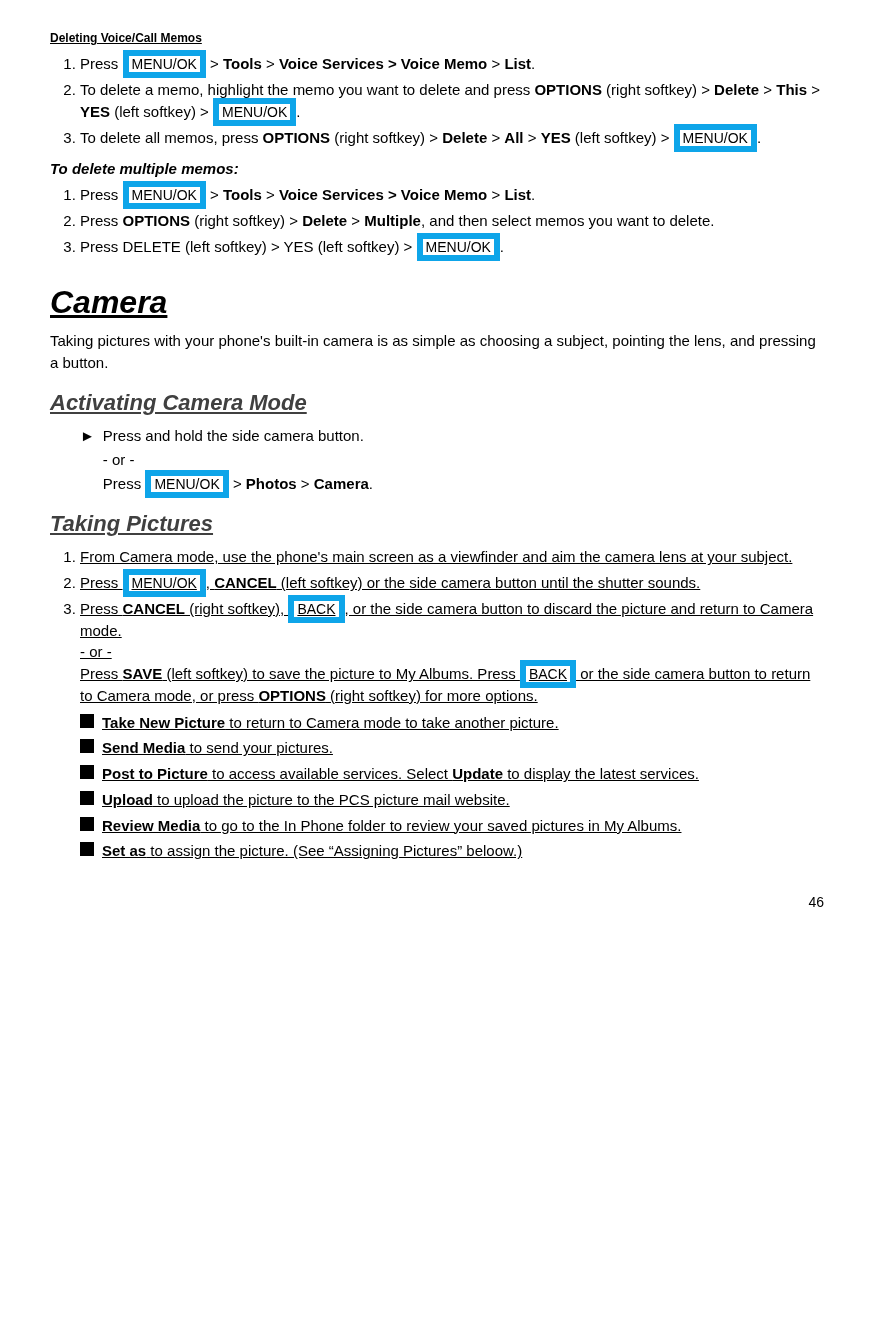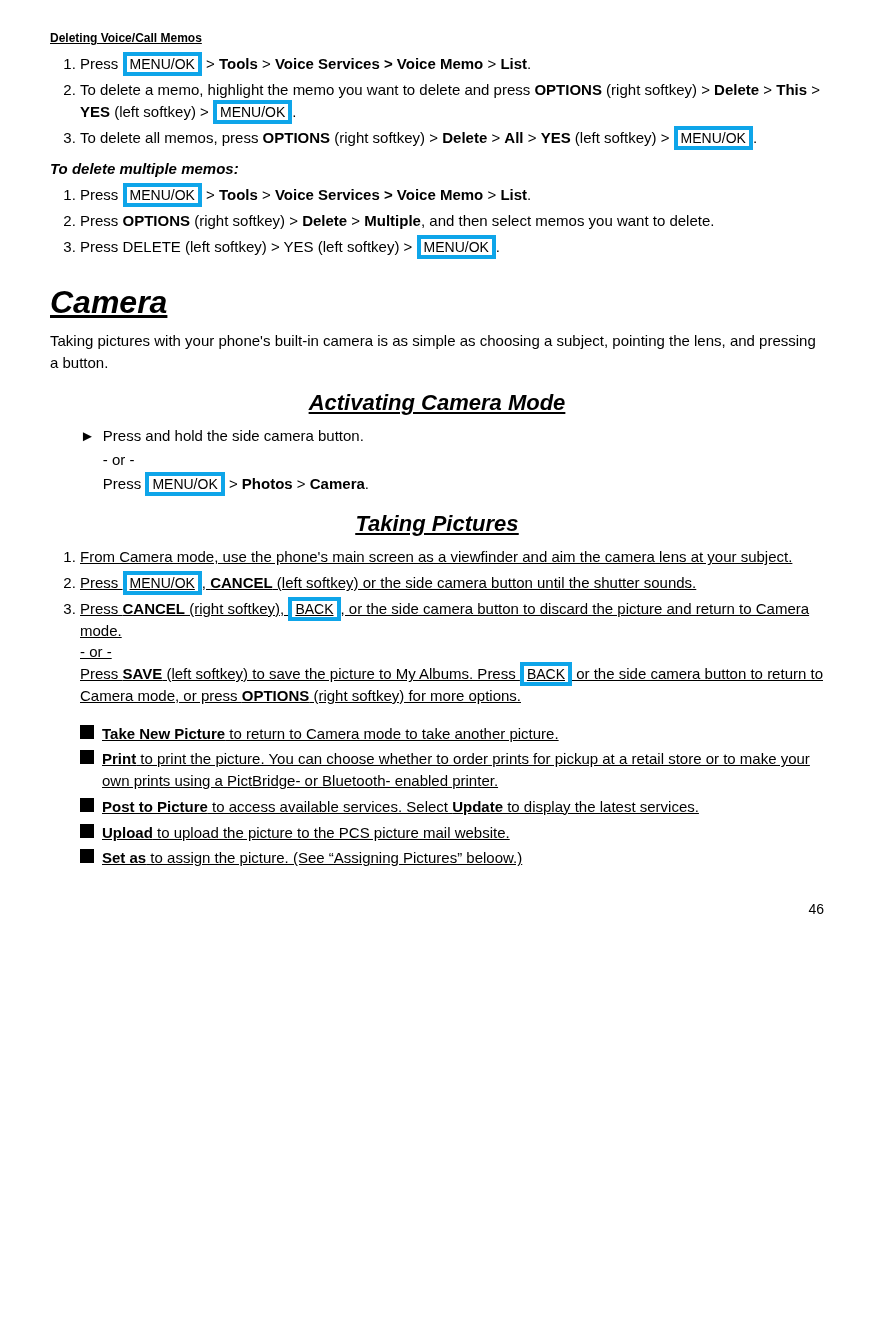--- a/index.html
+++ b/index.html
@@ -23,42 +23,41 @@
       font-weight: bold;
     }
     ol {
       margin-left: 30px;
       margin-bottom: 6px;
     }
     ol li {
       margin-bottom: 4px;
     }
     .boxed {
-      border: 4px solid #0ea5e9;
+      border: 6px solid #0ea5e9;
       padding: 0px 3px;
       display: inline;
       font-size: 14px;
     }
     .camera-heading {
       font-size: 32px;
       font-style: italic;
       font-weight: bold;
       text-decoration: underline;
       margin-top: 18px;
       margin-bottom: 2px;
     }
     .sub-heading-italic {
       font-size: 22px;
       font-style: italic;
       font-weight: bold;
       text-decoration: underline;
-      color: #000000;
+      color: #404040;
       margin-top: 14px;
       margin-bottom: 6px;
-      text-align: center;
     }
     .arrow-item {
       display: flex;
       margin-left: 30px;
       margin-bottom: 2px;
     }
     .arrow-symbol {
       margin-right: 8px;
       font-size: 15px;
     }
@@ -160,36 +159,40 @@
     </li>
     <li>
       Press <span class="boxed">MENU/OK</span>, <strong>CANCEL</strong> (left softkey) or the side camera button until the shutter sounds.
     </li>
     <li>
       Press <strong>CANCEL</strong> (right softkey), <span class="boxed">BACK</span>, or the side camera button to discard the picture and return to Camera mode.<br>
       <span>- or -</span><br>
       Press <strong>SAVE</strong> (left softkey) to save the picture to My Albums. Press <span class="boxed">BACK</span> or the side camera button to return to Camera mode, or press <strong>OPTIONS</strong> (right softkey) for more options.
       
       
-      <ul class="bullet-list" style="margin-top:16px; margin-left:0;">
+      <ul class="bullet-list" style="margin-top:5px; margin-left:0;">
         <li>
           <span class="bullet-sq"></span>
           <span><strong>Take New Picture</strong> to return to Camera mode to take another picture.</span>
         </li>
         <li>
           <span class="bullet-sq"></span>
-          <span><strong>Print</strong> to print the picture. You can choose whether to order prints for pickup at a retail store or to make your own prints using a PictBridge- or Bluetooth- enabled printer.</span>
+          <span><strong>Send Media</strong> to send your pictures.</span>
         </li>
         <li>
           <span class="bullet-sq"></span>
           <span><strong>Post to Picture</strong> to access available services. Select <strong>Update</strong> to display the latest services.</span>
         </li>
         <li>
           <span class="bullet-sq"></span>
           <span><strong>Upload</strong> to upload the picture to the PCS picture mail website.</span>
+        </li>
+        <li>
+          <span class="bullet-sq"></span>
+          <span><strong>Review Media</strong> to go to the In Phone folder to review your saved pictures in My Albums.</span>
         </li>
         <li>
           <span class="bullet-sq"></span>
           <span><strong>Set as</strong> to assign the picture. (See “Assigning Pictures” beloow.)</span>
         </li>
       </ul>
     </li>
   </ol>
 </div>
 

